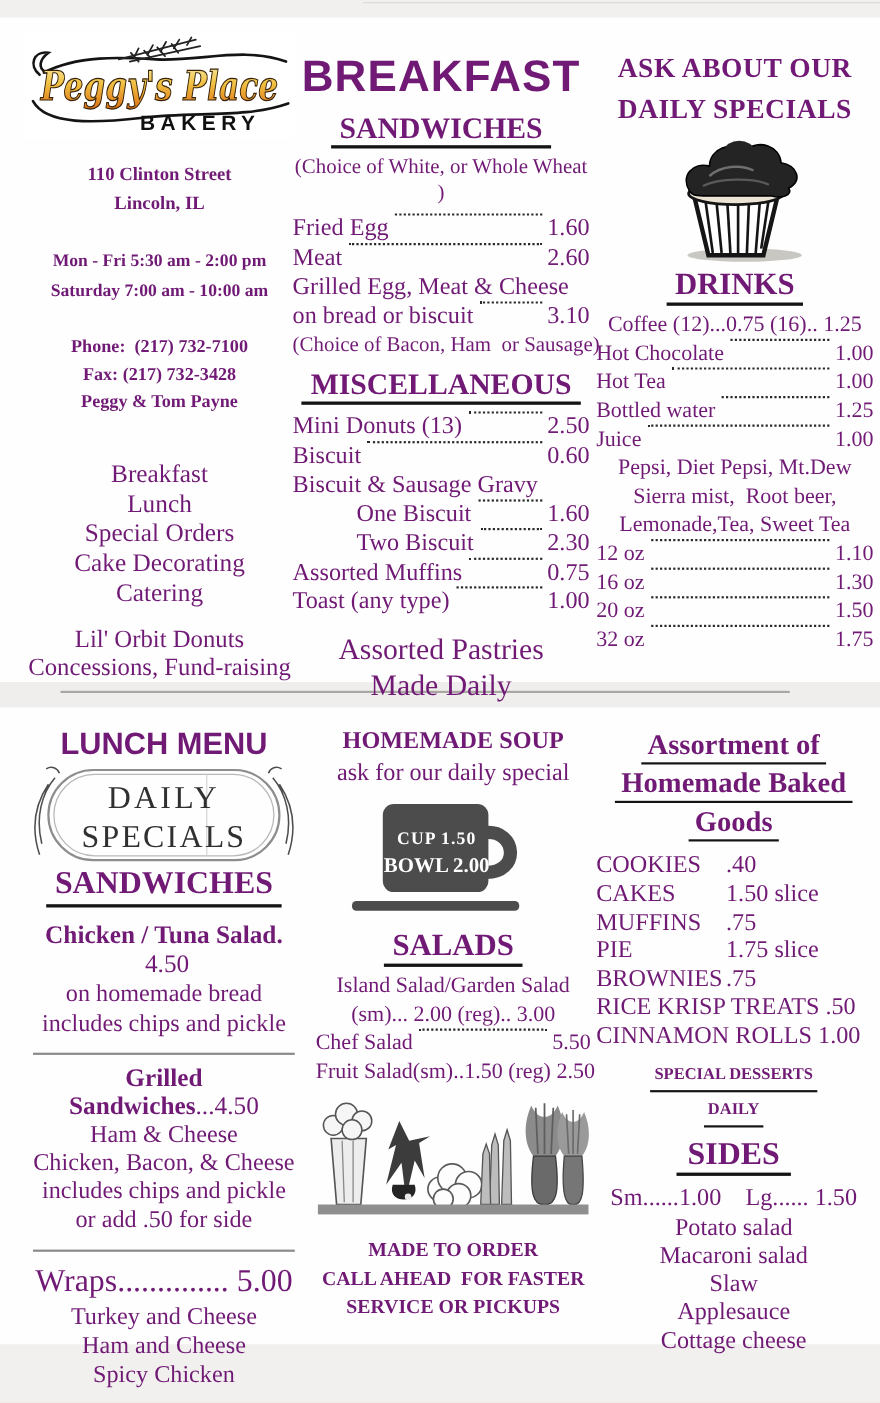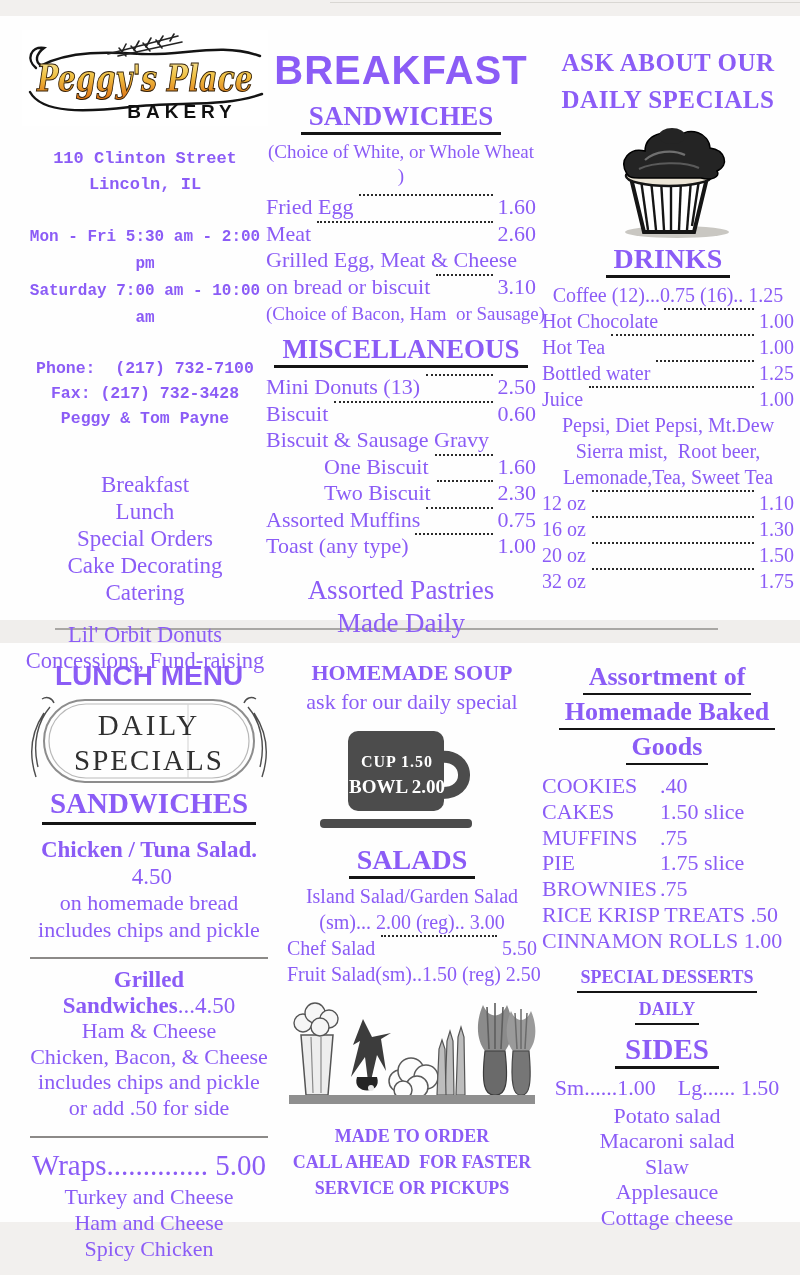--- a/index.html
+++ b/index.html
@@ -1,33 +1,33 @@
 <!DOCTYPE html>
 <html><head>
 <meta charset="utf-8">
 <style>
   html,body{margin:0;padding:0;background:#e9e7e4;}
   .page{position:relative;width:800px;height:1275px;background:#f2f0ee;overflow:hidden;
-        font-family:"Liberation Serif",serif;color:#8b5cf6;margin:0 auto;}
+        font-family:"Liberation Serif",serif;color:#701a75;margin:0 auto;}
   .paper{position:absolute;left:0;width:800px;background:#fefefe;}
   .paper-top{top:16px;height:604px;}
   .paper-bottom{top:643px;height:579px;}
   .top-hairline{position:absolute;top:2px;left:330px;width:470px;height:1px;background:#d9d7d3;}
   .mid-band{position:absolute;top:620px;left:0;width:800px;height:23px;background:#f0eeec;}
   .divider{position:absolute;top:628px;left:55px;width:663px;height:2px;background:#a9a7a4;}
 
   .col{position:absolute;text-align:center;}
   .col-tl{left:22px;top:30px;width:246px;}
   .col-tm{left:266px;top:44px;width:270px;}
   .col-tr{left:542px;top:44px;width:252px;}
   .col-bl{left:26px;top:656px;width:246px;}
   .col-bm{left:287px;top:660px;width:250px;}
   .col-br{left:538px;top:660px;width:258px;}
 
-  .sans{font-family:Liberation Mono, monospace;text-align:center;}
+  .sans{font-family:Liberation Serif, serif;text-align:center;}
   .b{font-weight:bold;}
   .pre{white-space:pre;}
   .nowrap{white-space:nowrap;}
 
   
   .logo-box{display:block;background:#ffffff;}
   .addr{margin-top:20px;font-weight:bold;font-size:17px;line-height:26px;}
   .hours{margin-top:26px;font-weight:bold;font-size:16px;line-height:27px;}
   .contact{margin-top:24px;font-weight:bold;font-size:16.5px;line-height:25px;}
   .services{margin-top:40px;font-size:23px;line-height:27px;}
@@ -70,21 +70,21 @@
   .salad-lines{margin-top:4px;font-size:20px;line-height:26px;}
   .salad-lines .row{font-size:20px;line-height:26px;}
   .order{margin-top:8px;font-weight:bold;font-size:18px;line-height:26px;}
 
   
   .bk-head-line{margin-top:2px;}
   .bk-head-line span{display:inline-block;font-weight:bold;font-size:26px;line-height:30px;border-bottom:2.5px solid #141414;padding:0 6px 1px;}
   .bk-items{margin-top:8px;text-align:left;padding-left:4px;font-size:22px;line-height:25.8px;}
   .bk-row .nm{display:inline-block;min-width:118px;white-space:nowrap;}
   .special{margin-top:10px;}
-  .special span{display:inline-block;font-weight:bold;font-size:18px;line-height:26px;border-bottom:2.5px solid #141414;padding:0 4px 1px;}
+  .special span{display:inline-block;font-weight:bold;font-size:15px;line-height:26px;border-bottom:2.5px solid #141414;padding:0 4px 1px;}
   .sides-head{margin-top:8px;}
   .sides-head span{display:inline-block;font-weight:bold;font-size:29px;line-height:32px;border-bottom:3px solid #141414;padding:0 10px 1px;}
   .sizes{font-size:22px;line-height:26px;margin-top:6px;}
   .sides-items{font-size:22px;line-height:25.6px;margin-top:2px;}
 
   svg{display:block;margin:0 auto;}
 </style>
 </head>
 <body>
 

